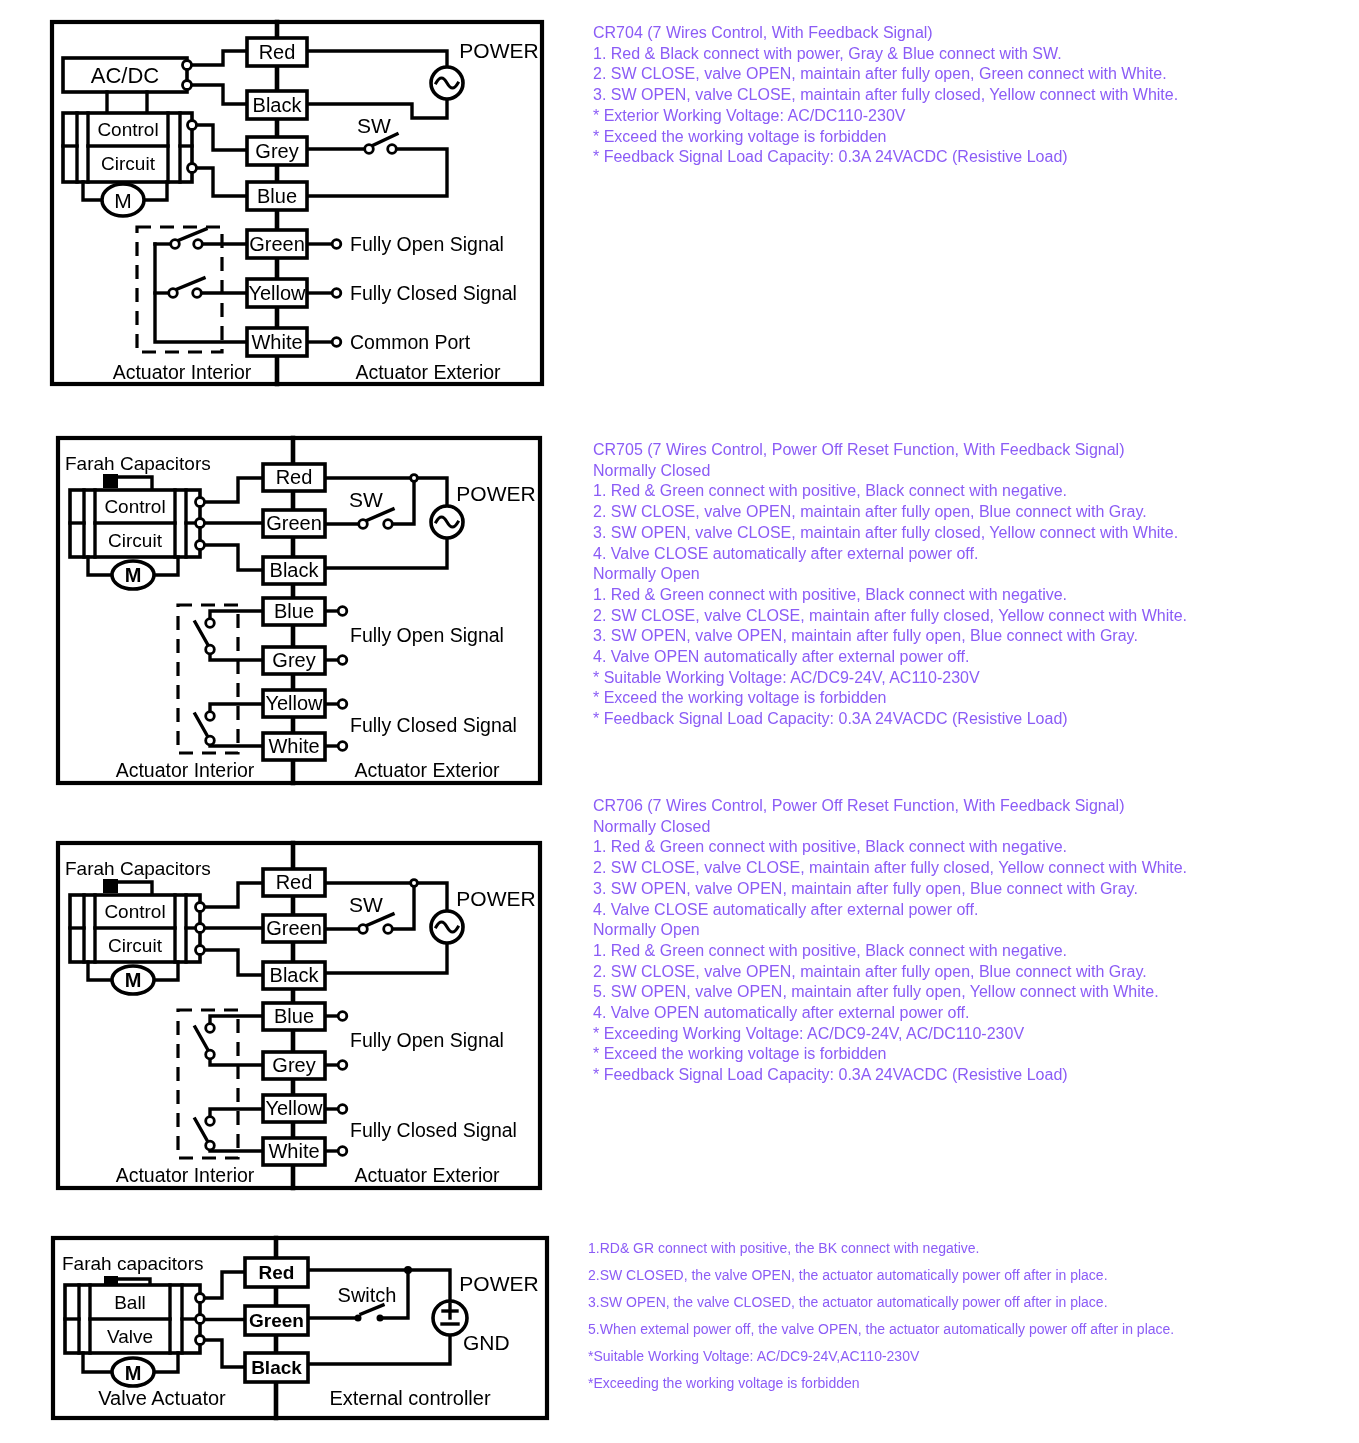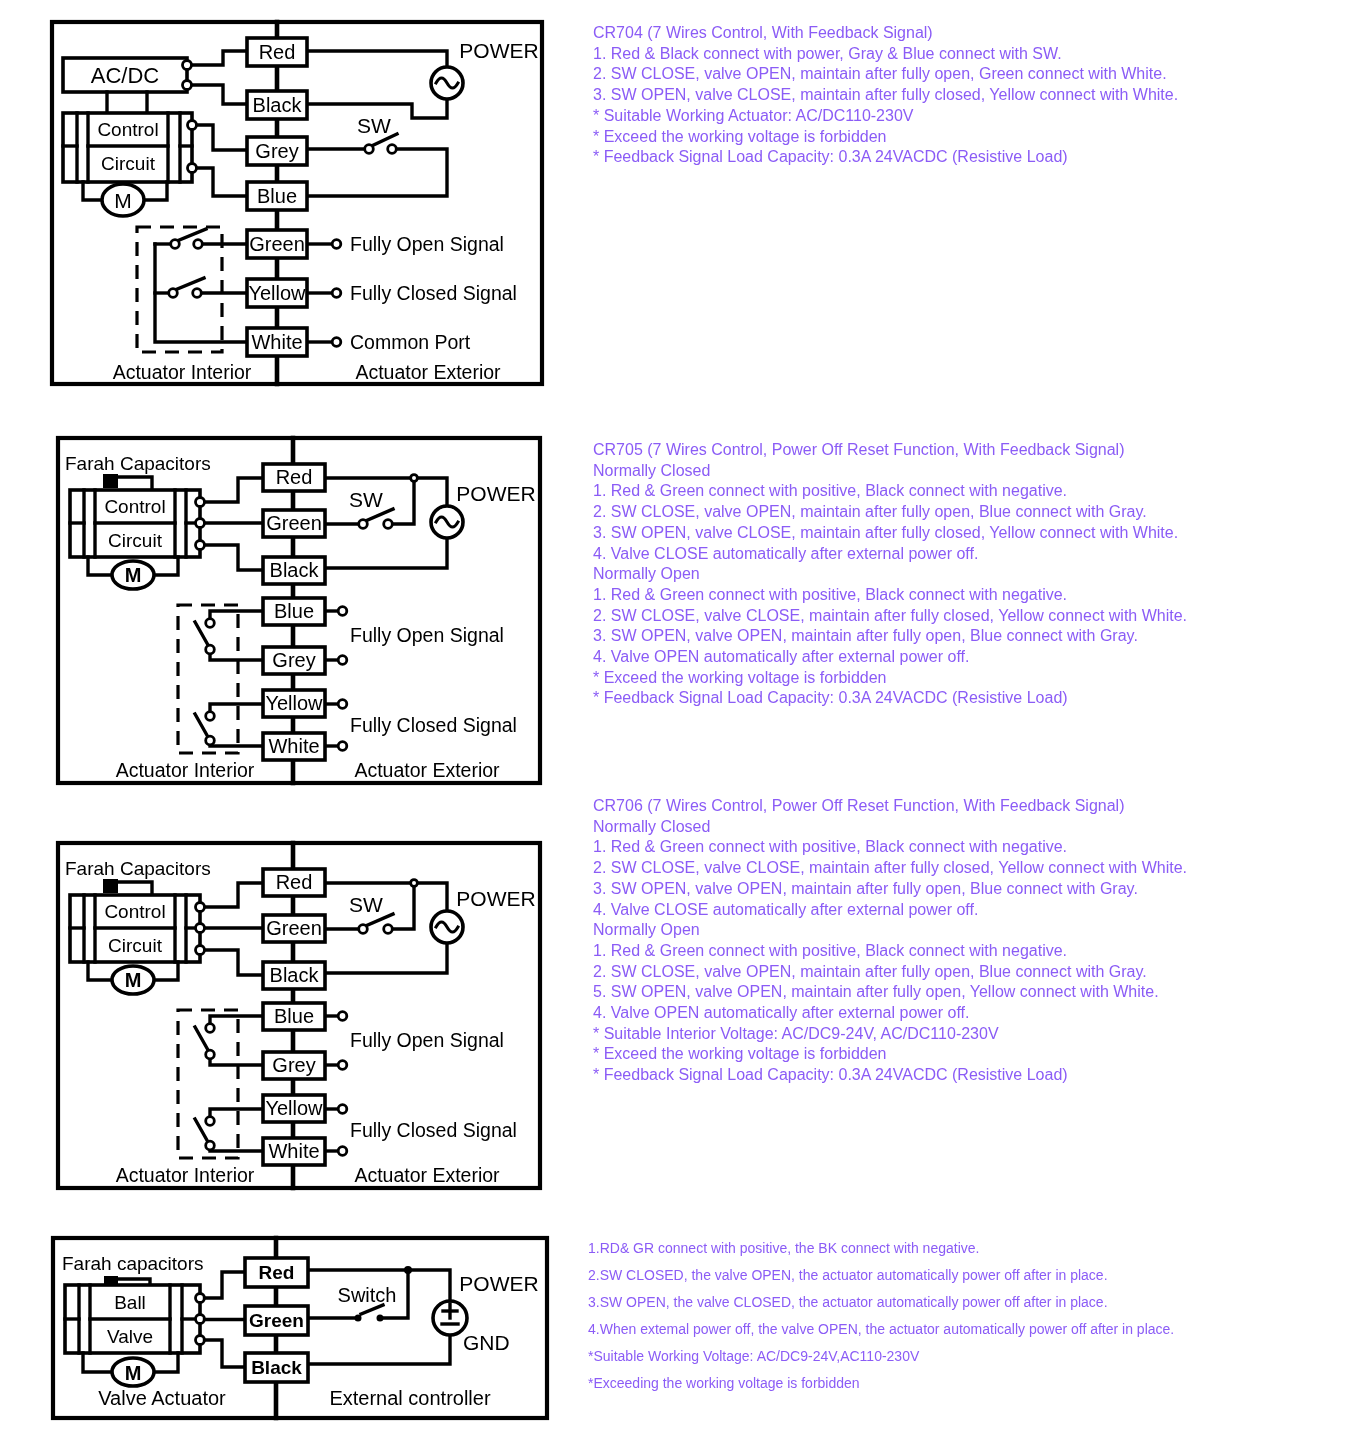--- a/index.html
+++ b/index.html
@@ -281,60 +281,61 @@
     <text class="t20 mid" x="162" y="1405">Valve Actuator</text>
     <text class="t20 mid" x="410" y="1405">External controller</text>
   </g>
 </svg>
 
   <div class="notes" style="top:23px">
     <div>CR704 (7 Wires Control, With Feedback Signal)</div>
     <div>1. Red &amp; Black connect with power, Gray &amp; Blue connect with SW.</div>
     <div>2. SW CLOSE, valve OPEN, maintain after fully open, Green connect with White.</div>
     <div>3. SW OPEN, valve CLOSE, maintain after fully closed, Yellow connect with White.</div>
-    <div>* Suitable Working Actuator: AC/DC110-230V</div>
+    <div>* Exterior Working Voltage: AC/DC110-230V</div>
     <div>* Exceed the working voltage is forbidden</div>
     <div>* Feedback Signal Load Capacity: 0.3A 24VACDC (Resistive Load)</div>
   </div>
 
   <div class="notes" style="top:440px">
     <div>CR705 (7 Wires Control, Power Off Reset Function, With Feedback Signal)</div>
     <div>Normally Closed</div>
     <div>1. Red &amp; Green connect with positive, Black connect with negative.</div>
     <div>2. SW CLOSE, valve OPEN, maintain after fully open, Blue connect with Gray.</div>
     <div>3. SW OPEN, valve CLOSE, maintain after fully closed, Yellow connect with White.</div>
     <div>4. Valve CLOSE automatically after external power off.</div>
     <div>Normally Open</div>
     <div>1. Red &amp; Green connect with positive, Black connect with negative.</div>
     <div>2. SW CLOSE, valve CLOSE, maintain after fully closed, Yellow connect with White.</div>
     <div>3. SW OPEN, valve OPEN, maintain after fully open, Blue connect with Gray.</div>
     <div>4. Valve OPEN automatically after external power off.</div>
+    <div>* Suitable Working Voltage: AC/DC9-24V, AC110-230V</div>
     <div>* Exceed the working voltage is forbidden</div>
     <div>* Feedback Signal Load Capacity: 0.3A 24VACDC (Resistive Load)</div>
   </div>
 
   <div class="notes" style="top:796px">
     <div>CR706 (7 Wires Control, Power Off Reset Function, With Feedback Signal)</div>
     <div>Normally Closed</div>
     <div>1. Red &amp; Green connect with positive, Black connect with negative.</div>
     <div>2. SW CLOSE, valve CLOSE, maintain after fully closed, Yellow connect with White.</div>
     <div>3. SW OPEN, valve OPEN, maintain after fully open, Blue connect with Gray.</div>
     <div>4. Valve CLOSE automatically after external power off.</div>
     <div>Normally Open</div>
     <div>1. Red &amp; Green connect with positive, Black connect with negative.</div>
     <div>2. SW CLOSE, valve OPEN, maintain after fully open, Blue connect with Gray.</div>
     <div>5. SW OPEN, valve OPEN, maintain after fully open, Yellow connect with White.</div>
     <div>4. Valve OPEN automatically after external power off.</div>
-    <div>* Suitable Interior Voltage: AC/DC9-24V, AC/DC110-230V</div>
+    <div>* Exceeding Working Voltage: AC/DC9-24V, AC/DC110-230V</div>
     <div>* Exceed the working voltage is forbidden</div>
     <div>* Feedback Signal Load Capacity: 0.3A 24VACDC (Resistive Load)</div>
   </div>
 
   <div class="notes big" style="top:1235px">
     <div>1.RD&amp; GR connect with positive, the BK connect with negative.</div>
     <div>2.SW CLOSED, the valve OPEN, the actuator automatically power off after in place.</div>
     <div>3.SW OPEN, the valve CLOSED, the actuator automatically power off after in place.</div>
-    <div>4.When extemal power off, the valve OPEN, the actuator automatically power off after in place.</div>
+    <div>5.When extemal power off, the valve OPEN, the actuator automatically power off after in place.</div>
     <div>*Suitable Working Voltage: AC/DC9-24V,AC110-230V</div>
     <div>*Exceeding the working voltage is forbidden</div>
   </div>
 
 </div>
 
 </body></html>

